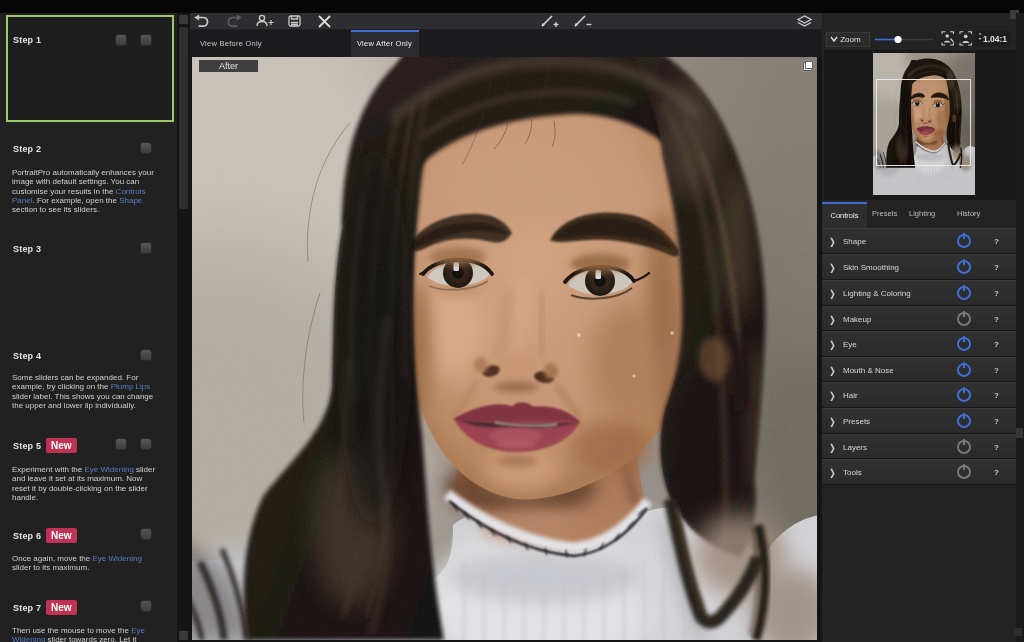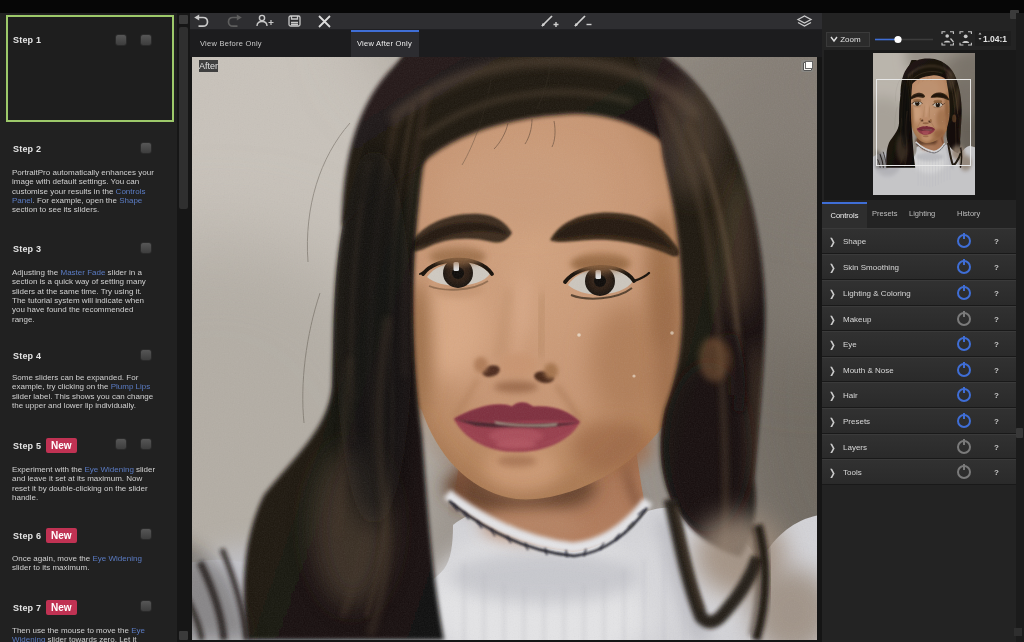--- a/index.html
+++ b/index.html
@@ -12,21 +12,21 @@
 .newb{display:inline-block;position:absolute;background:#c03253;color:#fff;font-size:10px;font-weight:bold;padding:2px 5px 2px 5px;border-radius:2px;}
 #greenbox{position:absolute;left:6px;top:2px;width:164px;height:103px;border:2px solid #9dc96a;background:#1e1e1e;}
 #sbscroll{position:absolute;left:177px;top:13px;width:13px;height:629px;background:#161616;}
 #sbscroll .arr{position:absolute;left:2px;width:9px;height:9px;background:#3a3a3a;border-radius:1px;}
 #sbscroll .thumb{position:absolute;left:2px;top:14px;width:9px;height:182px;background:#2f2f2f;border-radius:2px;}
 #toolbar{position:absolute;left:190px;top:13px;width:632px;height:16px;background:#2e2e31;border-bottom:1px solid #1f1f22;}
 #tabsrow{position:absolute;left:190px;top:30px;width:632px;height:27px;background:#1c1c1e;}
 .tab{position:absolute;top:0;height:27px;color:#c9c9c9;font-size:7.5px;line-height:28px;letter-spacing:0.25px;}
 #tabactive{position:absolute;left:161px;top:0;width:68px;height:27px;background:#2c2c30;border-top:2px solid #3f6ed6;box-sizing:border-box;}
 #photo{position:absolute;left:192px;top:57px;width:625px;height:583px;background:#a79f96;overflow:hidden;}
-#afterlbl{position:absolute;left:199px;top:60px;background:#3f3f3f;color:#e0e0e0;font-size:9px;padding:1px 0;}
+#afterlbl{position:absolute;left:199px;top:60px;background:#3f3f3f;color:#e0e0e0;font-size:9px;padding:1px 20px;}
 #rpanel{position:absolute;left:822px;top:13px;width:202px;height:629px;background:#232323;}
 #rpanel .zbtn{position:absolute;left:4px;top:19px;width:44px;height:15px;background:#2b2b2b;border:1px solid #3a3a3a;color:#e0e0e0;font-size:8px;line-height:14px;box-sizing:border-box;padding-left:3px;}
 #rtabs{position:absolute;left:822px;top:202px;width:202px;height:26px;font-size:7.5px;color:#bdbdbd;}
 .crow{position:absolute;left:0px;width:194px;height:26px;background:linear-gradient(#313131,#2a2a2a);border-bottom:1px solid #191919;border-top:1px solid #3a3a3a;box-sizing:border-box;color:#d8d8d8;font-size:8px;}
 .crow .lbl{position:absolute;left:21px;top:8px;}
 .crow .chev{position:absolute;left:7px;top:8px;color:#cccccc;font-size:8px;transform:scaleY(1.2);}
 .crow .q{position:absolute;left:172px;top:8px;color:#c8c8c8;font-weight:bold;}
 #rscroll{position:absolute;left:1016px;top:13px;width:8px;height:629px;background:#1b1b1b;}
 .pw{position:absolute;left:135px;top:5px;width:14px;height:14px;border-radius:50%;}
 .pw.on{border:2px solid #3f6ed6;box-sizing:border-box;}
@@ -47,21 +47,20 @@
  <div class="step" style="top:22px">Step 1</div>
  <div class="cb" style="left:115px;top:21px"></div>
     <div class="cb" style="left:140px;top:21px"></div>
 
  <div class="step" style="top:131px">Step 2</div>
  <div class="cb" style="left:140px;top:129px"></div>
  <p style="top:155px">PortraitPro automatically enhances your<br>image with default settings. You can<br>customise your results in the <a>Controls</a><br><a>Panel</a>. For example, open the <a>Shape</a><br>section to see its sliders.</p>
 
  <div class="step" style="top:231px">Step 3</div>
  <div class="cb" style="left:140px;top:229px"></div>
- <p style="top:255px">Adjusting the <a>Master Fade</a> slider in a<br>section is a quick way of setting many<br>sliders at the same time. Try using it.<br>The tutorial system will indicate when<br>you have found the recommended<br>range.</p>
 
  <div class="step" style="top:338px">Step 4</div>
  <div class="cb" style="left:140px;top:336px"></div>
  <p style="top:360px">Some sliders can be expanded. For<br>example, try clicking on the <a>Plump Lips</a><br>slider label. This shows you can change<br>the upper and lower lip individually.</p>
 
  <div class="step" style="top:428px">Step 5</div>
     <div class="newb" style="left:46px;top:425px">New</div>
  <div class="cb" style="left:115px;top:425px"></div>
     <div class="cb" style="left:140px;top:425px"></div>
  <p style="top:452px">Experiment with the <a>Eye Widening</a> slider<br>and leave it set at its maximum. Now<br>reset it by double-clicking on the slider<br>handle.</p>

